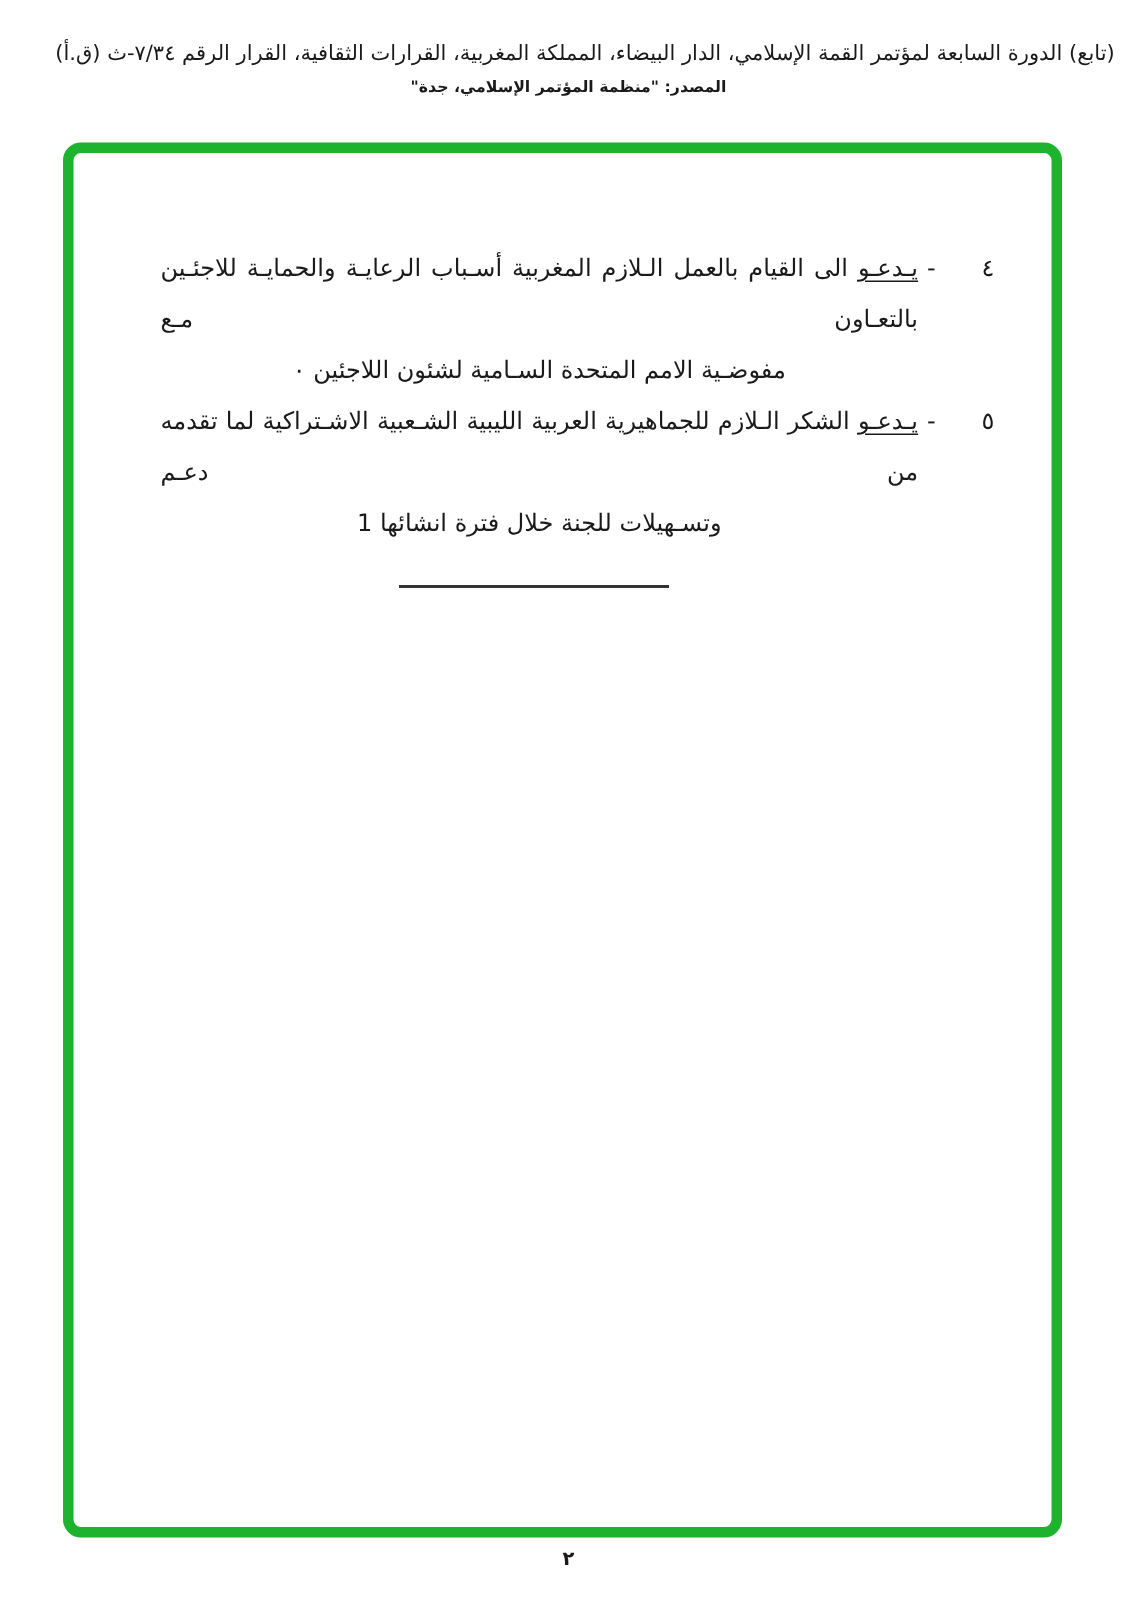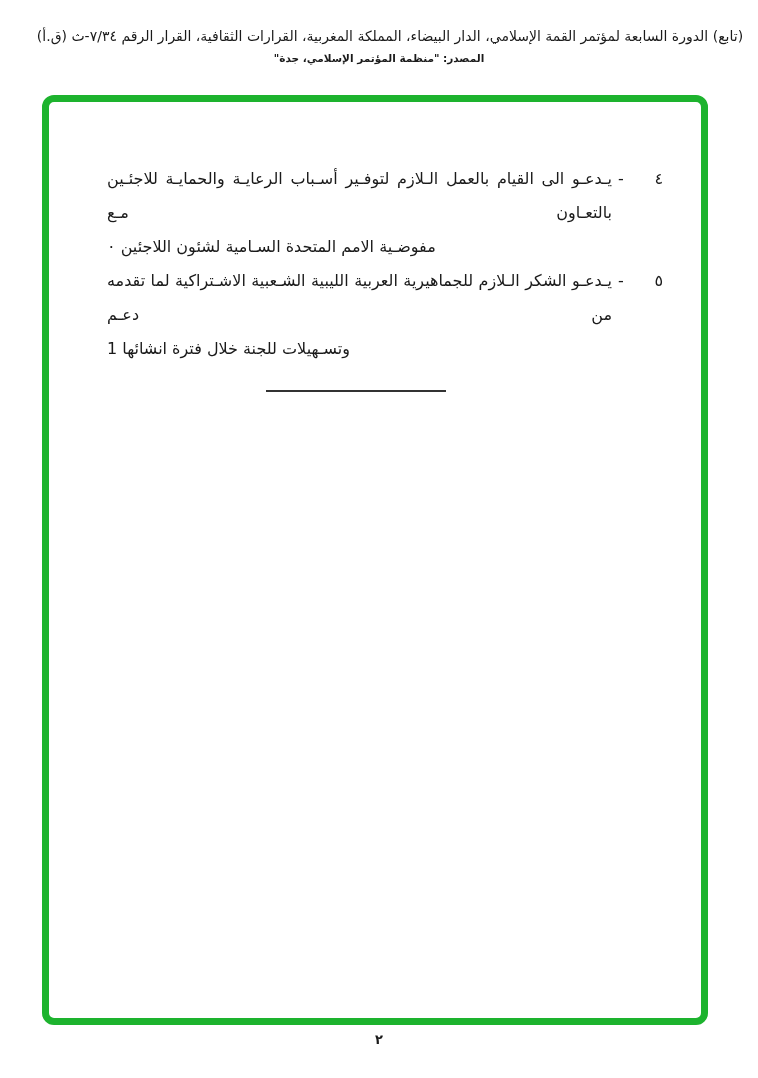--- a/index.html
+++ b/index.html
@@ -74,23 +74,24 @@
   }
   .item-text {
     width: 505px;
     margin-right: 6px;
   }
   .line-first {
     text-align: justify;
     text-align-last: justify;
   }
   .line-cont {
-    text-align: left;
+    text-align: center;
   }
   .verb {
+    text-decoration: underline;
     text-underline-offset: 3px;
   }
 
   
   .divider {
     width: 180px;
     height: 0;
     border-top: 2px solid #333333;
     margin: 24px auto 0 auto;
   }
@@ -121,21 +122,21 @@
     <div class="doc-body">
 
       <div class="item">
         <div class="item-marker">
           <span>٤</span>
           <span>-</span>
         </div>
         <div class="item-text">
           <div class="line-first">
             <span class="verb">يـدعـو</span>
-            <span>الى القيام بالعمل الـلازم لتوفـير أسـباب الرعايـة والحمايـة للاجئـين بالتعـاون مـع</span>
+            <span>الى القيام بالعمل الـلازم المغربية أسـباب الرعايـة والحمايـة للاجئـين بالتعـاون مـع</span>
           </div>
           <div class="line-cont">مفوضـية الامم المتحدة السـامية لشئون اللاجئين ٠</div>
         </div>
       </div>
 
       <div class="item">
         <div class="item-marker">
           <span>٥</span>
           <span>-</span>
         </div>

